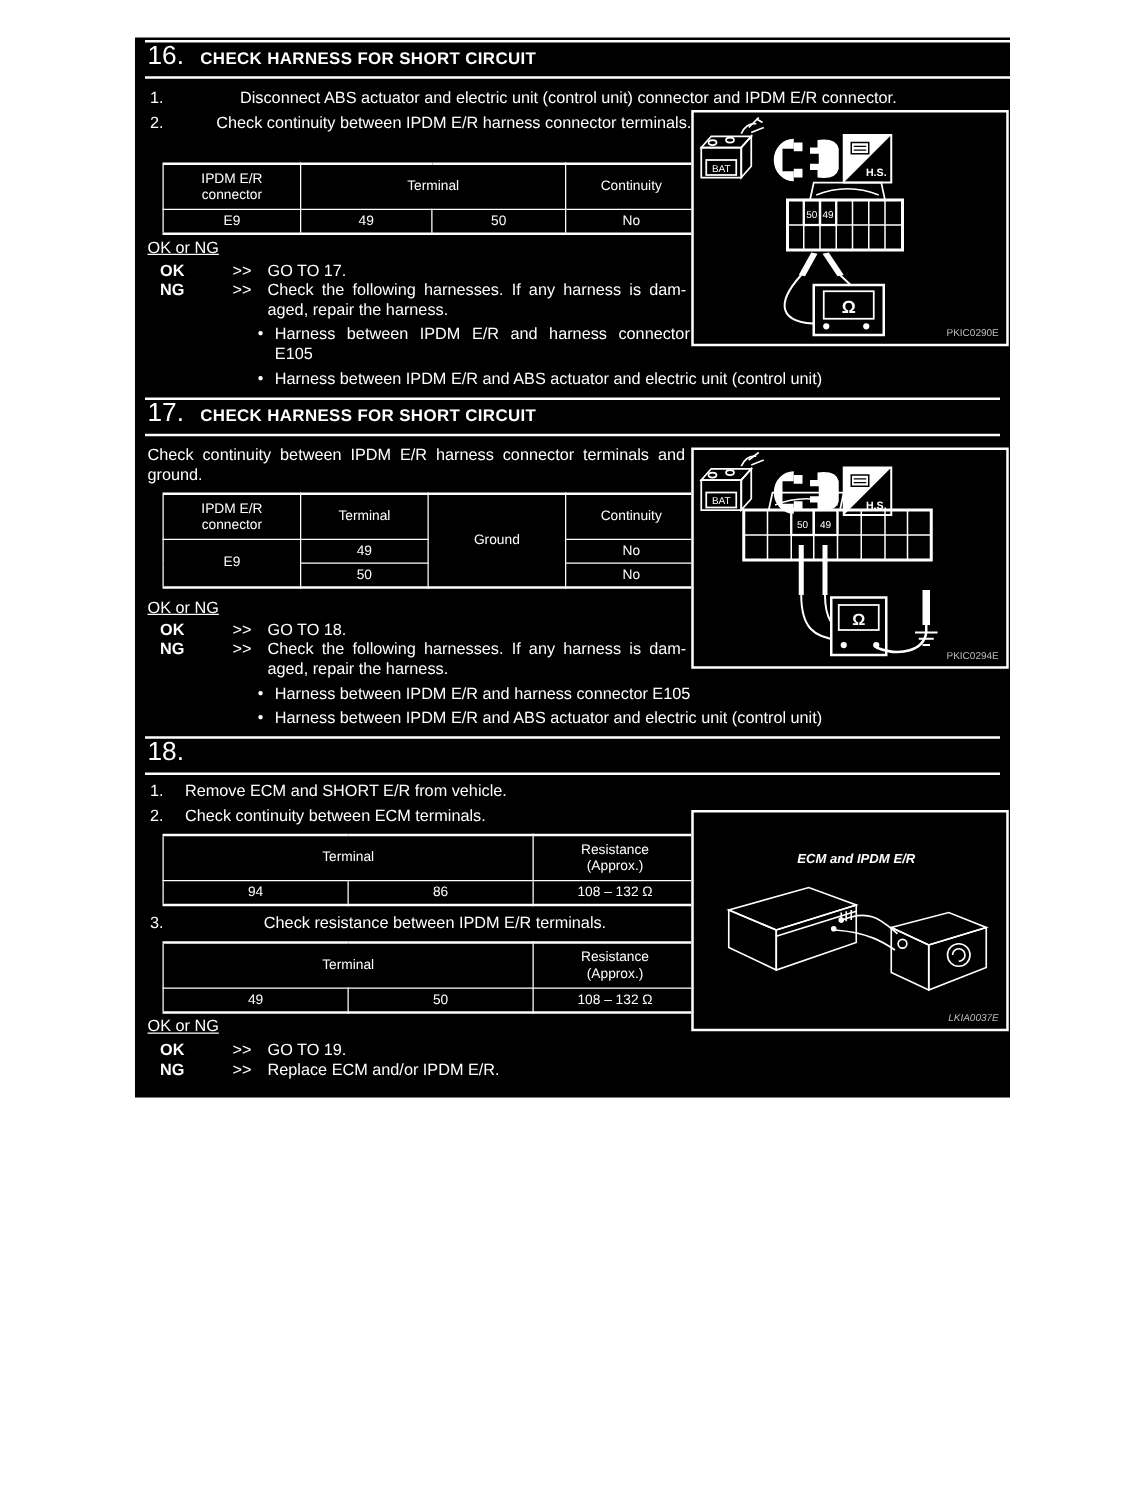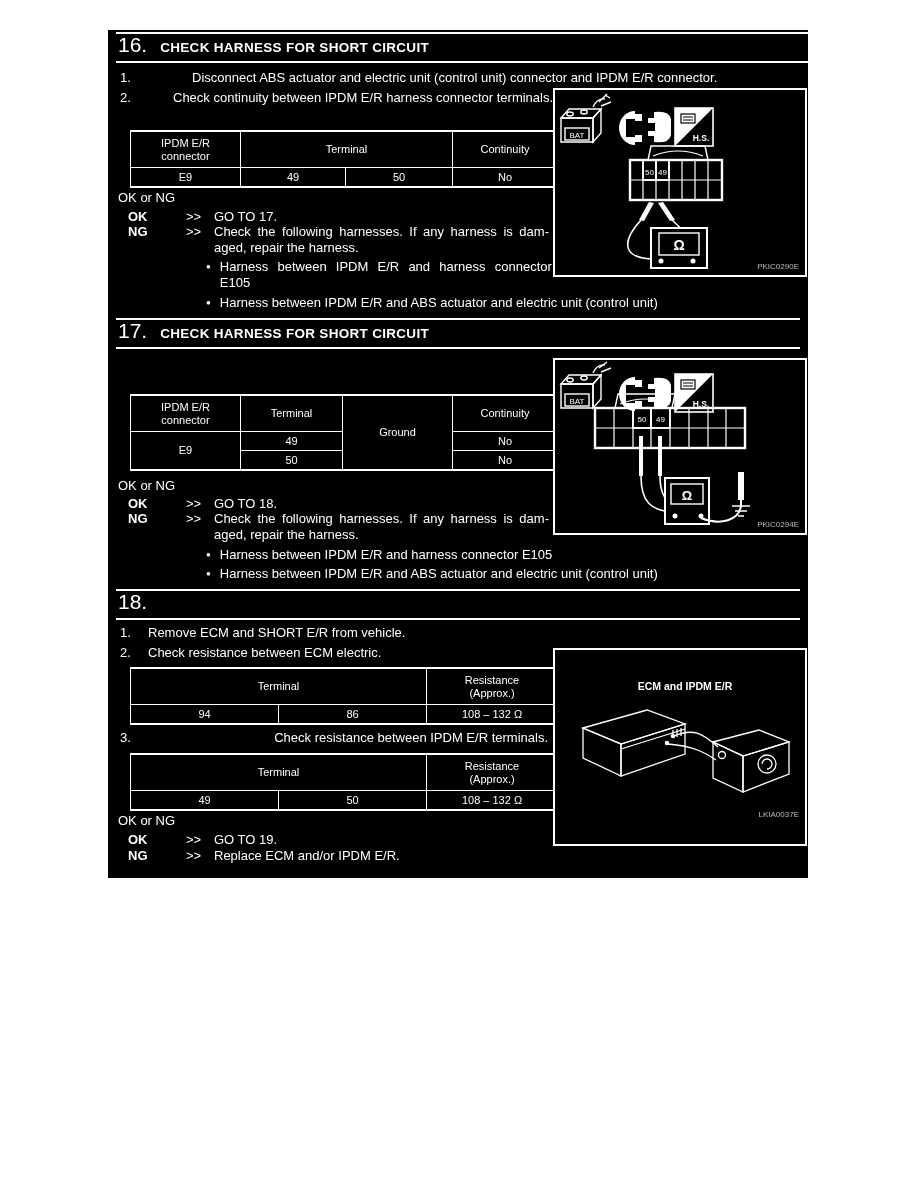--- a/index.html
+++ b/index.html
@@ -15,21 +15,21 @@
   .sec-topline,.sec-rule{position:absolute;left:8px;right:8px;height:2px;background:#ffffff;}
   .sec-topline{top:2px;}
   .sec-rule{top:31px;}
   .sec-head{position:absolute;top:3px;left:10px;display:flex;align-items:baseline;}
   .sec-num{font-size:21px;line-height:24px;}
   .sec-title{font-size:13.5px;font-weight:bold;letter-spacing:.3px;margin-left:13px;}
   .step{position:absolute;left:12px;display:flex;font-size:13px;line-height:16px;}
   .step-num{width:28px;flex:none;}
   .step-text{text-align:justify;}
   .para{position:absolute;left:10px;font-size:13px;line-height:16px;text-align:justify;}
-  .okng{position:absolute;left:10px;font-size:13px;}
+  .okng{position:absolute;left:10px;font-size:13px;text-decoration:underline;}
   .res{position:absolute;left:10px;display:flex;font-size:13px;line-height:16px;}
   .res-label{width:58px;flex:none;padding-left:10px;font-weight:bold;}
   .res-arrow{width:28px;flex:none;}
   .res-text{text-align:justify;}
   .bullet{position:absolute;left:98px;display:flex;font-size:13px;line-height:16px;}
   .bullet::before{content:"●";font-size:8px;line-height:16px;margin-right:9px;}
   table.mt{position:absolute;left:10px;border-collapse:collapse;table-layout:fixed;
     border-top:2px solid #ffffff;border-bottom:2px solid #ffffff;margin-left:12px;}
   table.mt td{border:1px solid #ffffff;text-align:center;vertical-align:middle;
     font-size:11px;line-height:13px;padding:0 2px;white-space:pre-line;color:#fff;}
@@ -161,20 +161,21 @@
   </div>
 
   <div class="section" style="top:286px;height:271px;">
     <div class="sec-topline"></div>
     <div class="sec-head">
       <span class="sec-num">17.</span>
       <span class="sec-title">CHECK HARNESS FOR SHORT CIRCUIT</span>
     </div>
     <div class="sec-rule"></div>
 
+    <div class="para" style="top:40px;width:430px;">Check continuity between IPDM E/R harness connector terminals and ground.</div>
 
     <table class="mt" style="top:78px;width:427px;">
       <colgroup>
           <col style="width:110px">
           <col style="width:102px">
           <col style="width:110px">
           <col style="width:105px">
         </colgroup>
       <tbody>
           <tr>
@@ -276,21 +277,21 @@
       <span class="sec-num">18.</span>
     </div>
     <div class="sec-rule"></div>
 
     <div class="step" style="top:38px;">
       <span class="step-num">1.</span>
       <span class="step-text" style="width:400px;text-align:left;">Remove ECM and SHORT E/R from vehicle.</span>
     </div>
     <div class="step" style="top:58px;">
       <span class="step-num">2.</span>
-      <span class="step-text" style="width:400px;text-align:left;">Check resistance between ECM electric.</span>
+      <span class="step-text" style="width:400px;text-align:left;">Check continuity between ECM terminals.</span>
     </div>
 
     <table class="mt" style="top:80px;width:427px;">
       <colgroup>
           <col style="width:148px">
           <col style="width:148px">
           <col style="width:131px">
         </colgroup>
       <tbody>
           <tr>
@@ -301,21 +302,21 @@
       <tr>
         <td class="dcell">94</td>
         <td class="dcell">86</td>
         <td class="dcell">108 – 132 Ω</td>
       </tr>
     </tbody>
       </table>
 
     <div class="step" style="top:143px;">
       <span class="step-num">3.</span>
-      <span class="step-text" style="width:400px;text-align:right;">Check resistance between IPDM E/R terminals.</span>
+      <span class="step-text" style="width:400px;text-align:center;">Check resistance between IPDM E/R terminals.</span>
     </div>
 
     <table class="mt" style="top:166px;width:427px;">
       <colgroup>
           <col style="width:148px">
           <col style="width:148px">
           <col style="width:131px">
         </colgroup>
       <tbody>
           <tr>
@@ -336,21 +337,21 @@
       <span class="res-label">OK</span>
       <span class="res-arrow">&gt;&gt;</span>
       <span class="res-text">GO TO 19.</span>
     </div>
     <div class="res" style="top:261px;">
       <span class="res-label">NG</span>
       <span class="res-arrow">&gt;&gt;</span>
       <span class="res-text">Replace ECM and/or IPDM E/R.</span>
     </div>
 
-    <div class="fig" style="top:61px;height:198px;">
+    <div class="fig" style="top:61px;height:177px;font-style:italic;">
       <svg viewBox="0 0 250 173" width="250" height="173">
         <text x="130" y="40" fill="#fff" font-size="10.5" font-weight="bold" text-anchor="middle">ECM and IPDM E/R</text>
         <g stroke="#fff" stroke-width="1.3" fill="none">
           <polygon points="28,78 92,60 130,74 66,94"></polygon>
           <polygon points="28,78 66,94 66,126 28,108"></polygon>
           <polygon points="66,94 130,74 130,104 66,126"></polygon>
           <path d="M66,99 L130,79"></path>
           <path d="M118,80 l0,8 M122,79 l0,8 M126,78 l0,8"></path>
           <circle cx="118" cy="86" r="1.6" fill="#fff"></circle>
           <circle cx="112" cy="93" r="1.6" fill="#fff"></circle>

